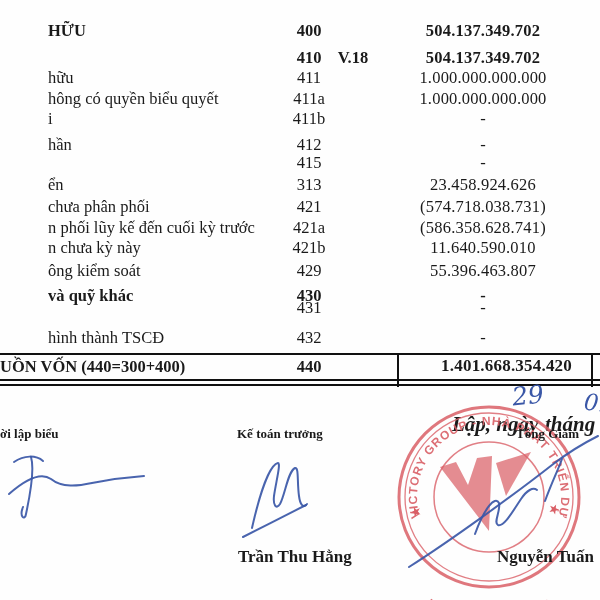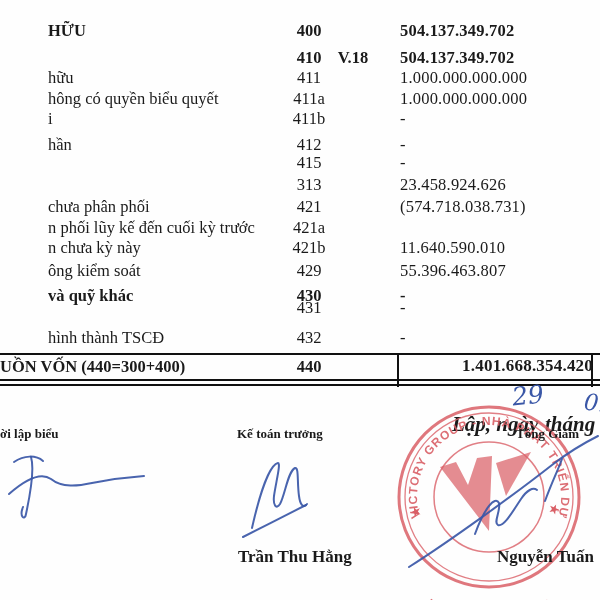--- a/index.html
+++ b/index.html
@@ -6,28 +6,28 @@
   .page{
     position:relative;width:600px;height:600px;background:#fefefe;overflow:hidden;
     font-family:"Liberation Serif","DejaVu Serif",serif;color:#1a1a1a;
   }
   
   .row{position:absolute;left:0;width:600px;height:22px;}
   .cell{position:absolute;top:0;font-size:16.5px;line-height:22px;white-space:nowrap;}
   .cell.label{left:0;width:282px;padding-left:48px;}
   .cell.code{left:279px;width:60px;text-align:center;}
   .cell.note{left:330px;width:46px;text-align:center;font-weight:bold;}
-  .cell.value{left:400px;width:166px;text-align:left;letter-spacing:.2px;}
+  .cell.value{left:400px;width:166px;text-align:center;letter-spacing:.2px;}
   .row.bold .cell{font-weight:bold;}
   
   .hline{position:absolute;left:0;width:600px;height:2px;background:#111;}
   .vline{position:absolute;width:2px;background:#111;}
   .total-label{position:absolute;left:0;top:357px;font-size:16.5px;font-weight:bold;white-space:nowrap;}
   .total-code{position:absolute;left:279px;top:357px;width:60px;text-align:center;font-size:16.5px;font-weight:bold;}
-  .total-value{position:absolute;left:400px;top:356px;width:172px;text-align:right;font-size:17px;font-weight:bold;letter-spacing:.2px;margin-left:21px;}
+  .total-value{position:absolute;left:400px;top:356px;width:172px;text-align:right;font-size:17px;font-weight:bold;letter-spacing:.2px;}
   
   .dateline{position:absolute;top:412px;font-size:21px;font-style:italic;font-weight:600;white-space:nowrap;text-align:center;}
   .hand{position:absolute;color:var(--ink-blue);font-style:italic;white-space:nowrap;font-family:"DejaVu Serif",serif;}
   .sig-title{position:absolute;top:426px;font-size:13px;font-weight:bold;white-space:nowrap;}
   .sig-name{position:absolute;top:547px;font-size:17px;font-weight:bold;white-space:nowrap;}
   .stamp{position:absolute;left:379px;top:392px;}
   .stamp .ring{fill:none;stroke:var(--stamp-red);}
   .stamp .arc{fill:var(--stamp-red);font-weight:bold;font-family:"Liberation Sans","DejaVu Sans",sans-serif;}
   .stamp .logo{fill:var(--stamp-red);opacity:.72;stroke:none;}
   .stamp .star{fill:var(--stamp-red);font-size:13px;}
@@ -75,34 +75,36 @@
         <div class="cell note"></div>
         <div class="cell value">-</div>
       </div>
       <div class="row" style="top: 152px;">
         <div class="cell label"></div>
         <div class="cell code">415</div>
         <div class="cell note"></div>
         <div class="cell value">-</div>
       </div>
       <div class="row" style="top: 174px;">
+        <div class="cell label">ển</div>
         <div class="cell code">313</div>
         <div class="cell note"></div>
         <div class="cell value">23.458.924.626</div>
       </div>
       <div class="row" style="top: 196px;">
         <div class="cell label">chưa phân phối</div>
         <div class="cell code">421</div>
         <div class="cell note"></div>
         <div class="cell value">(574.718.038.731)</div>
       </div>
       <div class="row" style="top: 217px;">
         <div class="cell label">n phối lũy kế đến cuối kỳ trước</div>
         <div class="cell code">421a</div>
         <div class="cell note"></div>
+        <div class="cell value">(586.358.628.741)</div>
       </div>
       <div class="row" style="top: 237px;">
         <div class="cell label">n chưa kỳ này</div>
         <div class="cell code">421b</div>
         <div class="cell note"></div>
         <div class="cell value">11.640.590.010</div>
       </div>
       <div class="row" style="top: 260px;">
         <div class="cell label">ông kiểm soát</div>
         <div class="cell code">429</div>

